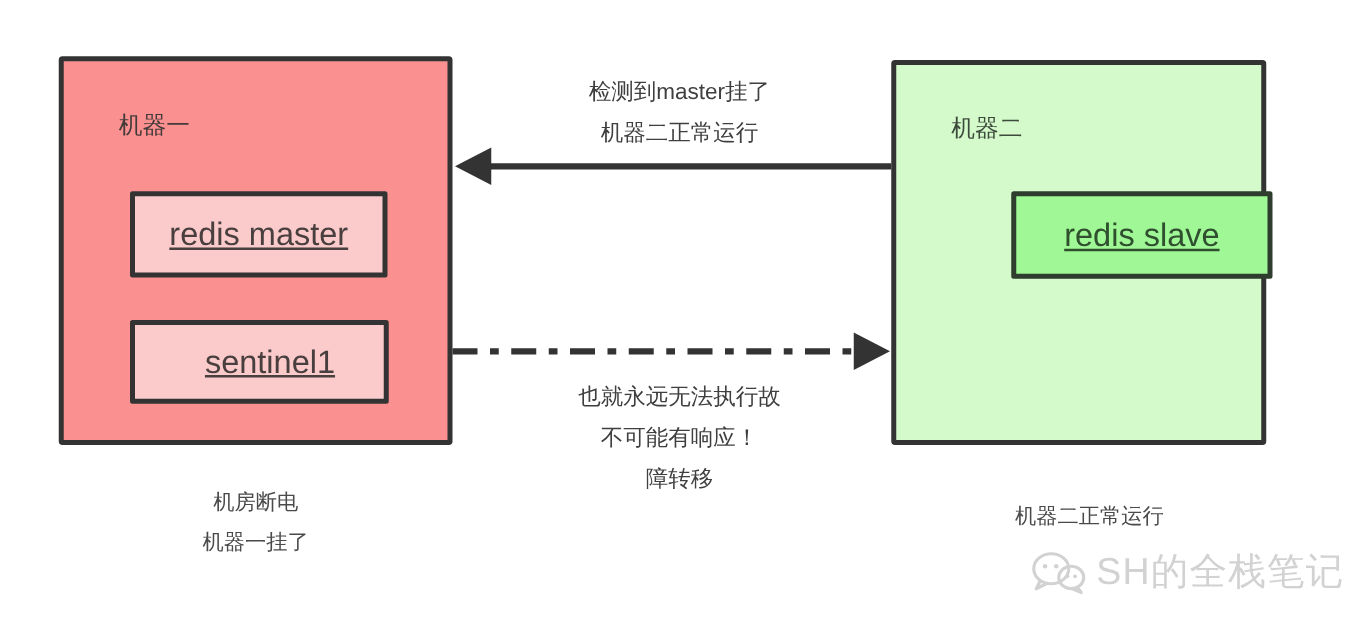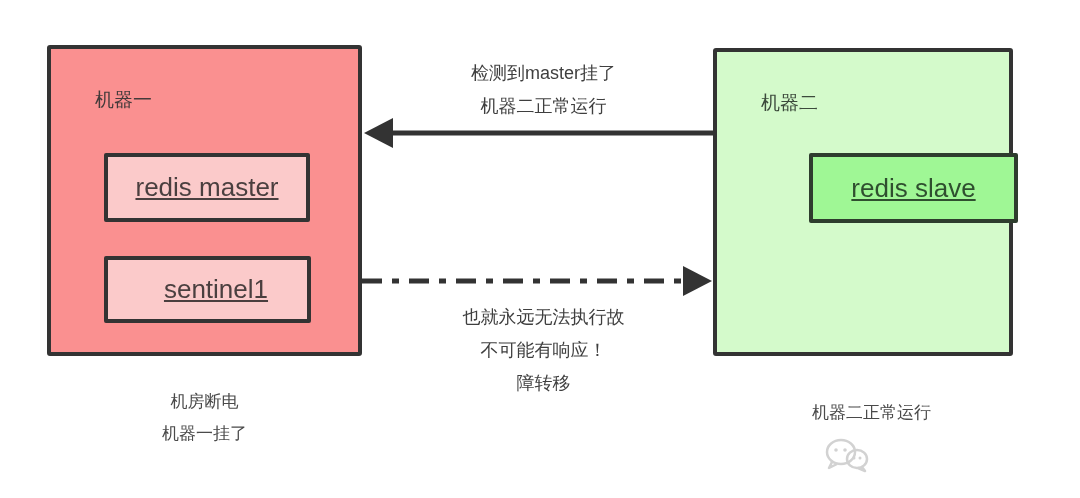--- a/index.html
+++ b/index.html
@@ -140,15 +140,16 @@
     <svg class="wm-icon" width="46" height="36" viewBox="0 0 46 36">
       <ellipse cx="17" cy="15" rx="14" ry="12" fill="none" stroke="#d2d2d2" stroke-width="2.5"></ellipse>
       <path d="M8 25 L5 31 L13 27" fill="none" stroke="#d2d2d2" stroke-width="2.5" stroke-linejoin="round"></path>
       <circle cx="12" cy="13" r="1.8" fill="#d2d2d2"></circle>
       <circle cx="21" cy="13" r="1.8" fill="#d2d2d2"></circle>
       <ellipse cx="33" cy="22" rx="10" ry="9" fill="none" stroke="#d2d2d2" stroke-width="2.5"></ellipse>
       <path d="M38 30 L41 34 L34 31" fill="none" stroke="#d2d2d2" stroke-width="2.5" stroke-linejoin="round"></path>
       <circle cx="30" cy="21" r="1.5" fill="#d2d2d2"></circle>
       <circle cx="36" cy="21" r="1.5" fill="#d2d2d2"></circle>
     </svg>
+    <span>SH的全栈笔记</span>
   </div>
 
 </div>
 
 </body></html>

